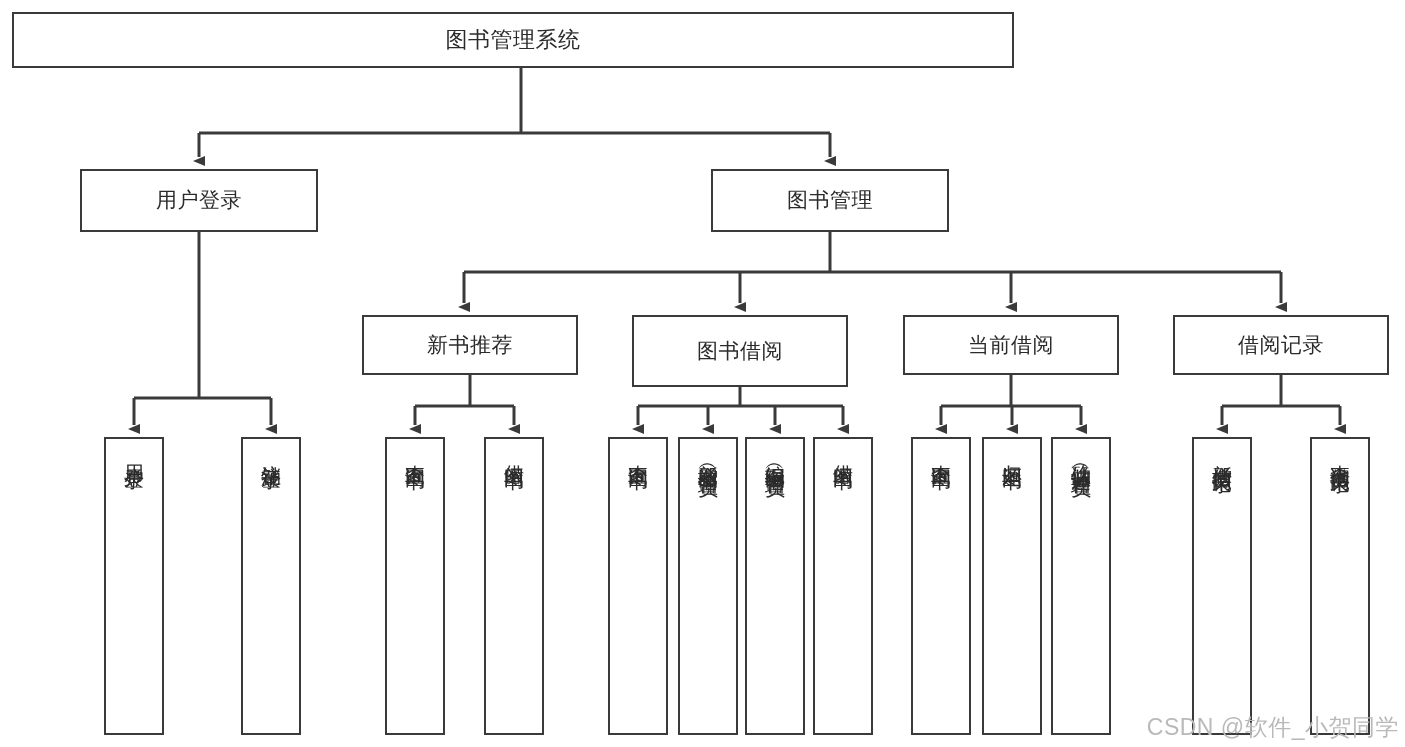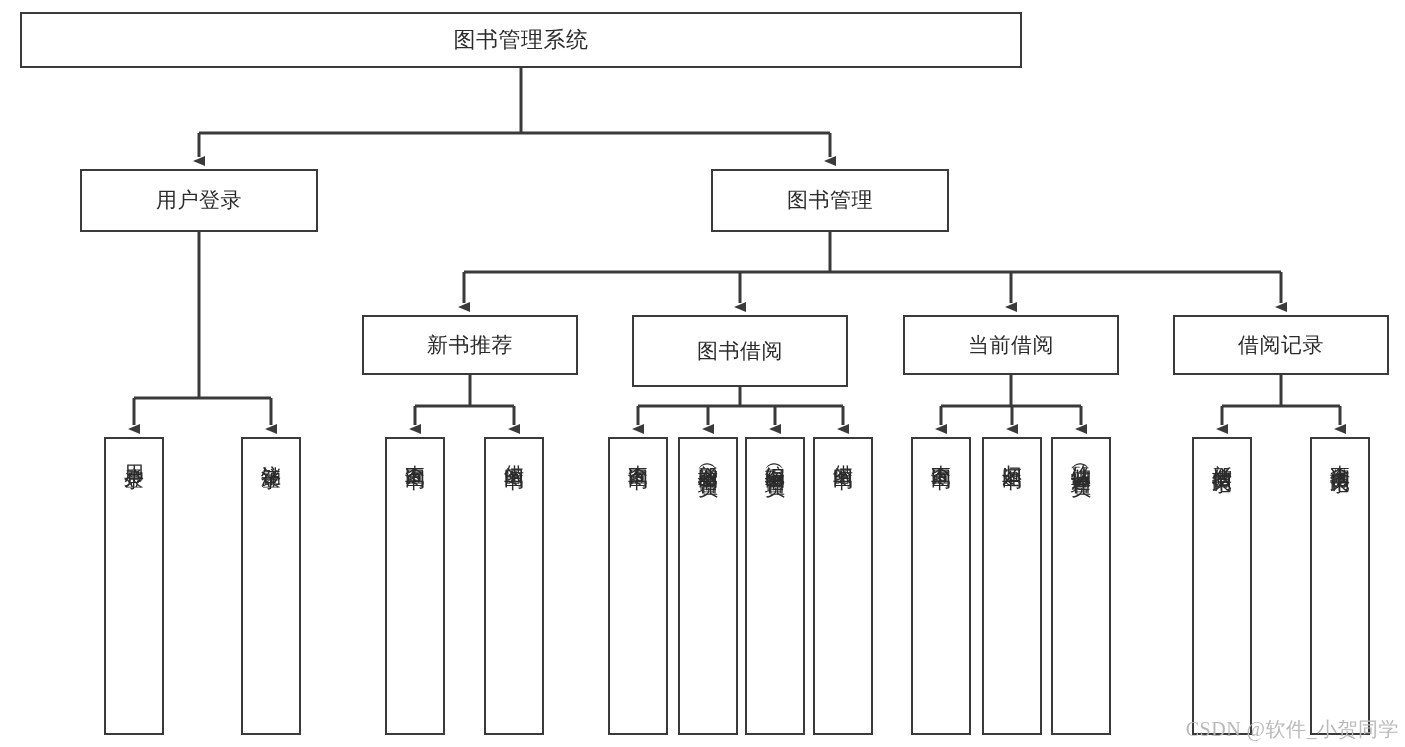--- a/index.html
+++ b/index.html
@@ -61,26 +61,26 @@
     text-orientation: upright;
     font-size: 20px;
     letter-spacing: 2px;
     line-height: 1.05;
     max-height: 280px;
   }
   #watermark {
     position: absolute;
     right: 6px;
     bottom: 4px;
-    font-size: 20px;
+    font-size: 23px;
     color: #b9b9b9;
     letter-spacing: 0.5px;
     white-space: nowrap;
     z-index: 5;
-    font-family: Liberation Serif, serif;
+    font-family: Liberation Sans, sans-serif;
   }
 </style>
 </head>
 <body>
 
 <div id="diagram-root">
 
   <svg id="edge-layer" viewBox="0 0 1405 747" xmlns="http://www.w3.org/2000/svg">
     <defs>
       <marker id="arrowhead" markerWidth="10" markerHeight="12" refX="1" refY="6" orient="auto" markerUnits="userSpaceOnUse">
@@ -124,21 +124,21 @@
       <path d="M 1012,406 L 1012,425" marker-end="url(#arrowhead)"></path>
       <path d="M 1081,406 L 1081,425" marker-end="url(#arrowhead)"></path>
 
       <path d="M 1281,375 L 1281,406"></path>
       <path d="M 1222,406 L 1340,406"></path>
       <path d="M 1222,406 L 1222,425" marker-end="url(#arrowhead)"></path>
       <path d="M 1340,406 L 1340,425" marker-end="url(#arrowhead)"></path>
     </g>
   </svg>
 
-  <div class="node h root" style="left:20px; top:12px; width:1002px; height:56px;">
+  <div class="node h root" style="left:12px; top:12px; width:1002px; height:56px;">
     <span class="node-label">图书管理系统</span>
   </div>
 
   <div class="node h" style="left:80px; top:169px; width:238px; height:63px;">
     <span class="node-label">用户登录</span>
   </div>
   <div class="node h" style="left:362px; top:315px; width:216px; height:60px;">
     <span class="node-label">新书推荐</span>
   </div>
 

